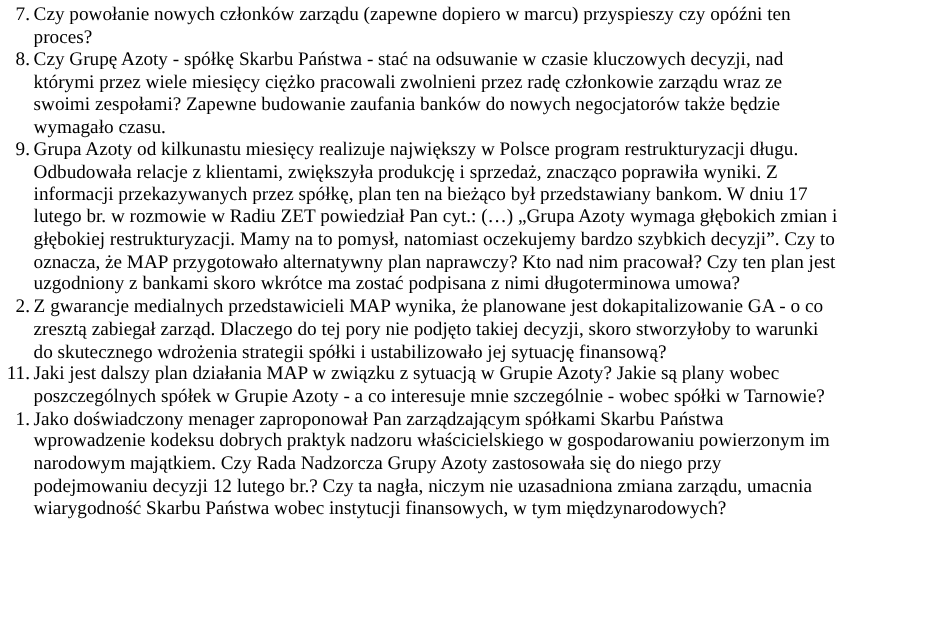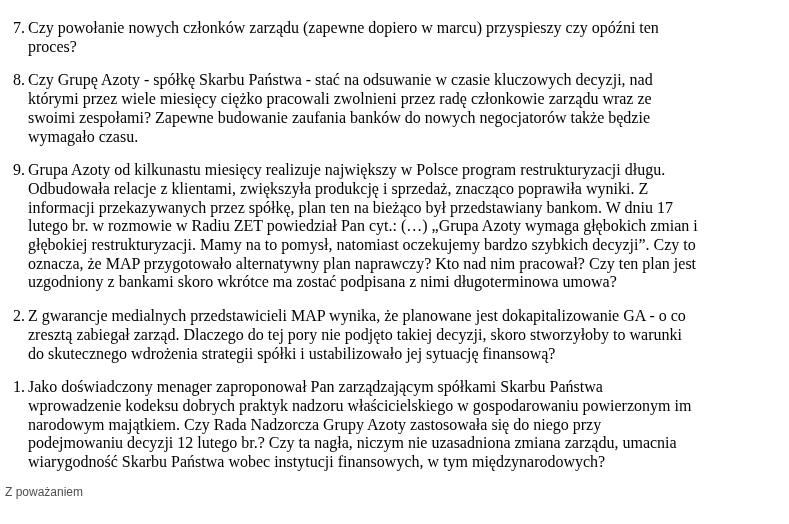--- a/index.html
+++ b/index.html
@@ -32,21 +32,20 @@
   }
   .q-num {
     position: absolute;
     left: 0;
     top: 0;
     width: 20px;
     text-align: right;
   }
   .q-text {
     white-space: pre-line;
-    margin-top: 15px;
   }
   
   .closing {
     margin-top: 8px;
     font-family: "Liberation Sans", "DejaVu Sans", sans-serif;
     font-size: 12px;
     line-height: 19px;
     color: #4f4f4f;
     white-space: pre-line;
   }
@@ -90,28 +89,32 @@
 uzgodniony z bankami skoro wkrótce ma zostać podpisana z nimi długoterminowa umowa?</div>
     </div>
 
     <div class="q-item">
       <span class="q-num">2.</span>
       <div class="q-text">Z gwarancje medialnych przedstawicieli MAP wynika, że planowane jest dokapitalizowanie GA - o co
 zresztą zabiegał zarząd. Dlaczego do tej pory nie podjęto takiej decyzji, skoro stworzyłoby to warunki
 do skutecznego wdrożenia strategii spółki i ustabilizowało jej sytuację finansową?</div>
     </div>
 
+    <div class="q-item">
+      <span class="q-num">11.</span>
+      <div class="q-text">Jaki jest dalszy plan działania MAP w związku z sytuacją w Grupie Azoty? Jakie są plany wobec
+poszczególnych spółek w Grupie Azoty - a co interesuje mnie szczególnie - wobec spółki w Tarnowie?</div>
+    </div>
 
     <div class="q-item">
       <span class="q-num">1.</span>
       <div class="q-text">Jako doświadczony menager zaproponował Pan zarządzającym spółkami Skarbu Państwa
 wprowadzenie kodeksu dobrych praktyk nadzoru właścicielskiego w gospodarowaniu powierzonym im
 narodowym majątkiem. Czy Rada Nadzorcza Grupy Azoty zastosowała się do niego przy
 podejmowaniu decyzji 12 lutego br.? Czy ta nagła, niczym nie uzasadniona zmiana zarządu, umacnia
 wiarygodność Skarbu Państwa wobec instytucji finansowych, w tym międzynarodowych?</div>
     </div>
 
   </div>
 
 
-  <div class="signoff">Z poważaniem</div>
 
 </div>
 
 </body></html>

